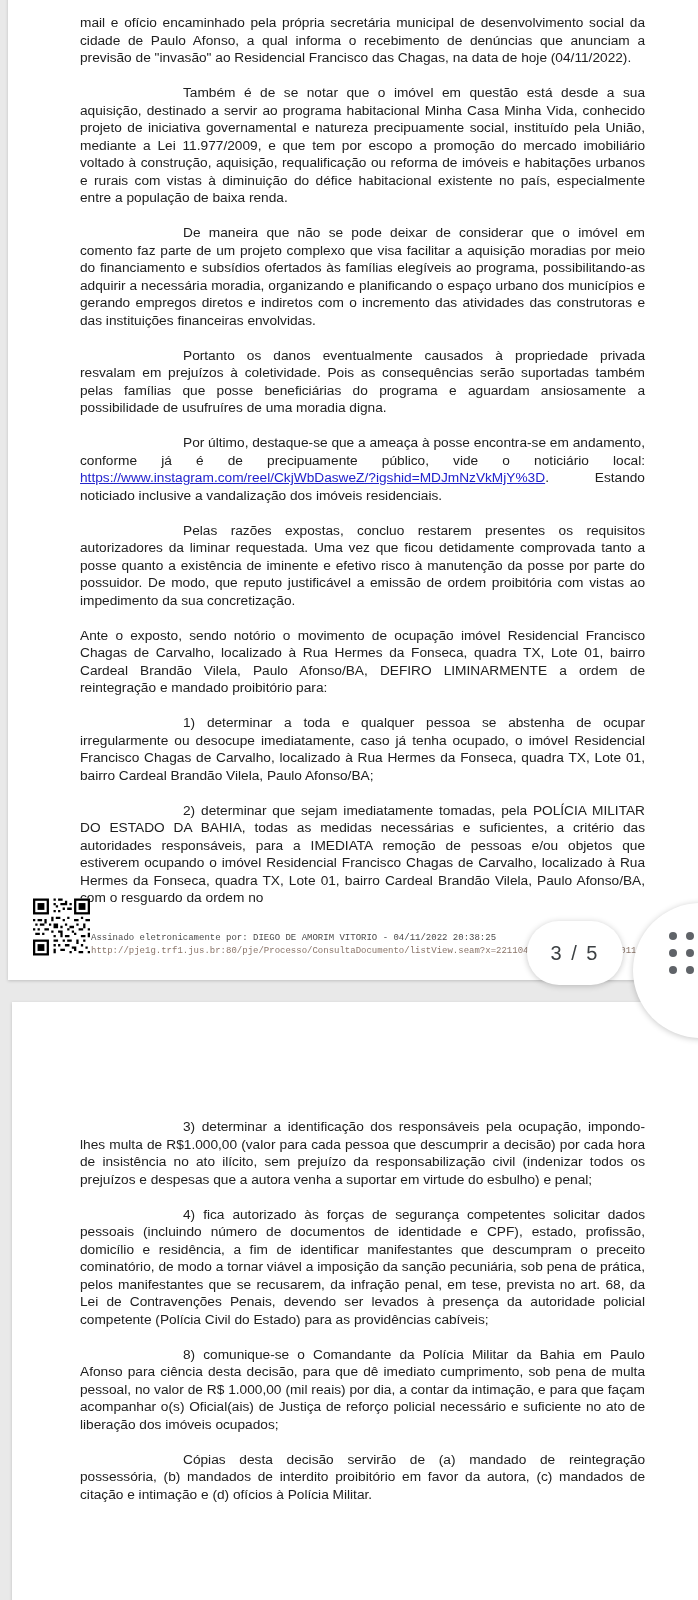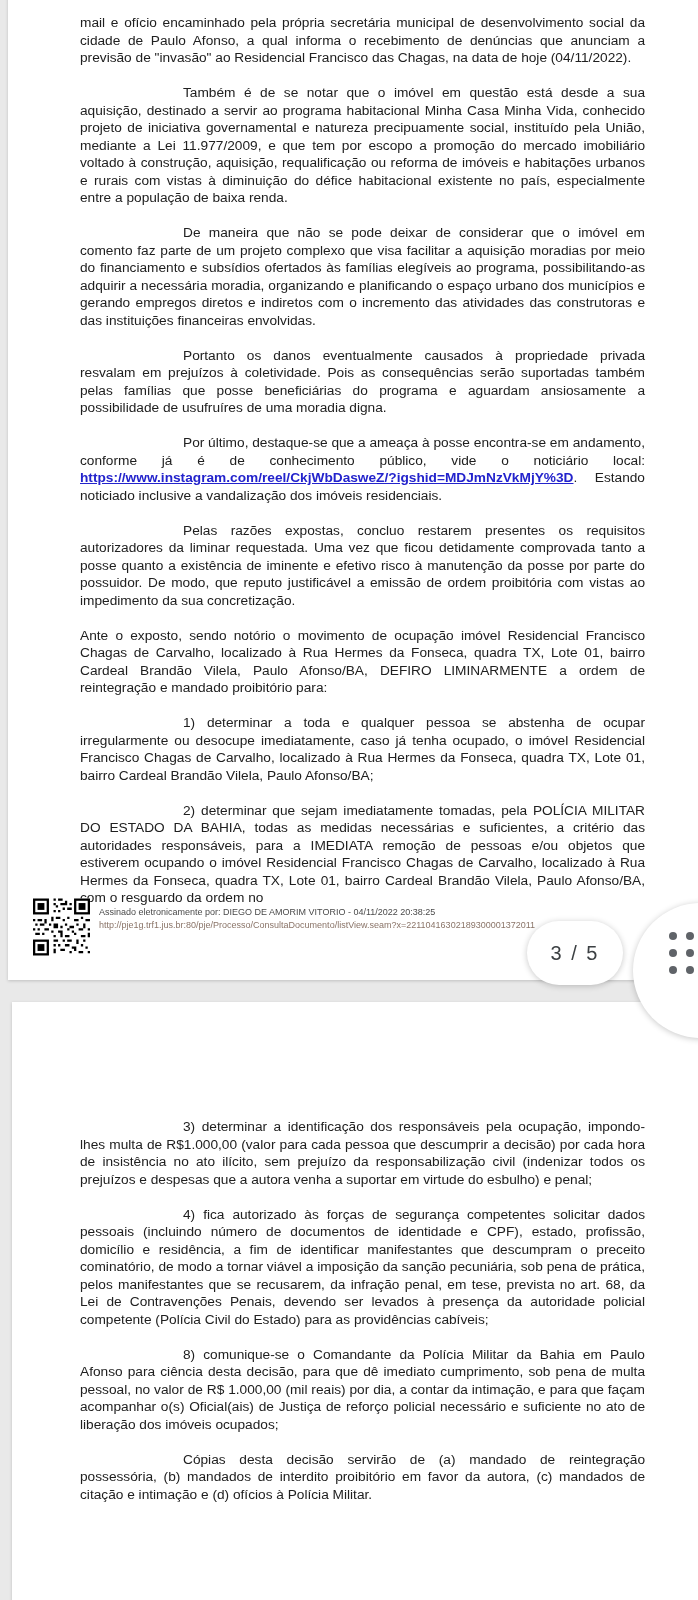--- a/index.html
+++ b/index.html
@@ -16,25 +16,25 @@
   #page-4{left:12px;top:1002px;width:686px;height:620px;}
   .doc-text{
     color:#202020;
     font-size:13.7px;line-height:17.5px;
     text-align:justify;
   }
   #page-3 .doc-text{padding:34px 53px 0 72px;}
   #page-4 .doc-text{padding:116px 53px 0 68px;}
   .doc-text p{margin:0 0 17.5px 0;text-indent:103px;}
   .doc-text p.noindent{text-indent:0;}
-  .doc-link{color:#2323cc;text-decoration:underline;cursor:pointer;font-weight:bold;}
+  .doc-link{color:#2323cc;text-decoration:underline;cursor:pointer;}
   
   .sig-block{
     position:absolute;left:25px;top:917px;
-    display:flex;align-items:flex-start;gap:9px;
+    display:flex;align-items:flex-end;gap:1px;font-family:Liberation Mono, monospace;
   }
   .qr{width:57px;height:60px;flex:0 0 auto;}
   .sig-lines{padding-top:9px;white-space:nowrap;}
   .sig-lines div{font-size:9px;line-height:12.5px;}
   .sig-line1{color:#4a4a4a;}
   .sig-line2{color:#8a7468;}
   .sig-line3{color:#5a5a5a;}
   
   .page-pill{
     position:absolute;left:527px;top:921px;width:96px;height:64px;
@@ -57,21 +57,21 @@
 </style>
 </head>
 <body>
 
 <div class="page" id="page-3">
   <div class="doc-text">
     <p class="noindent">mail e ofício encaminhado pela própria secretária municipal de desenvolvimento social da cidade de Paulo Afonso, a qual informa o recebimento de denúncias que anunciam a previsão de "invasão" ao Residencial Francisco das Chagas, na data de hoje (04/11/2022).</p>
     <p>Também é de se notar que o imóvel em questão está desde a sua aquisição, destinado a servir ao programa habitacional Minha Casa Minha Vida, conhecido projeto de iniciativa governamental e natureza precipuamente social, instituído pela União, mediante a Lei 11.977/2009, e que tem por escopo a promoção do mercado imobiliário voltado à construção, aquisição, requalificação ou reforma de imóveis e habitações urbanos e rurais com vistas à diminuição do défice habitacional existente no país, especialmente entre a população de baixa renda.</p>
     <p>De maneira que não se pode deixar de considerar que o imóvel em comento faz parte de um projeto complexo que visa facilitar a aquisição moradias por meio do financiamento e subsídios ofertados às famílias elegíveis ao programa, possibilitando-as adquirir a necessária moradia, organizando e planificando o espaço urbano dos municípios e gerando empregos diretos e indiretos com o incremento das atividades das construtoras e das instituições financeiras envolvidas.</p>
     <p>Portanto os danos eventualmente causados à propriedade privada resvalam em prejuízos à coletividade. Pois as consequências serão suportadas também pelas famílias que posse beneficiárias do programa e aguardam ansiosamente a possibilidade de usufruíres de uma moradia digna.</p>
-    <p><span>Por último, destaque-se que a ameaça à posse encontra-se em andamento, conforme já é de conhecimento público, vide o noticiário local: </span><a class="doc-link" href="#">https://www.instagram.com/reel/CkjWbDasweZ/?igshid=MDJmNzVkMjY%3D</a><span>. Estando noticiado inclusive a vandalização dos imóveis residenciais.</span></p>
+    <p><span>Por último, destaque-se que a ameaça à posse encontra-se em andamento, conforme já é de precipuamente público, vide o noticiário local: </span><a class="doc-link" href="#">https://www.instagram.com/reel/CkjWbDasweZ/?igshid=MDJmNzVkMjY%3D</a><span>. Estando noticiado inclusive a vandalização dos imóveis residenciais.</span></p>
     <p>Pelas razões expostas, concluo restarem presentes os requisitos autorizadores da liminar requestada. Uma vez que ficou detidamente comprovada tanto a posse quanto a existência de iminente e efetivo risco à manutenção da posse por parte do possuidor. De modo, que reputo justificável a emissão de ordem proibitória com vistas ao impedimento da sua concretização.</p>
     <p class="noindent">Ante o exposto, sendo notório o movimento de ocupação imóvel Residencial Francisco Chagas de Carvalho, localizado à Rua Hermes da Fonseca, quadra TX, Lote 01, bairro Cardeal Brandão Vilela, Paulo Afonso/BA, DEFIRO LIMINARMENTE a ordem de reintegração e mandado proibitório para:</p>
     <p>1) determinar a toda e qualquer pessoa se abstenha de ocupar irregularmente ou desocupe imediatamente, caso já tenha ocupado, o imóvel Residencial Francisco Chagas de Carvalho, localizado à Rua Hermes da Fonseca, quadra TX, Lote 01, bairro Cardeal Brandão Vilela, Paulo Afonso/BA;</p>
     <p>2) determinar que sejam imediatamente tomadas, pela POLÍCIA MILITAR DO ESTADO DA BAHIA, todas as medidas necessárias e suficientes, a critério das autoridades responsáveis, para a IMEDIATA remoção de pessoas e/ou objetos que estiverem ocupando o imóvel Residencial Francisco Chagas de Carvalho, localizado à Rua Hermes da Fonseca, quadra TX, Lote 01, bairro Cardeal Brandão Vilela, Paulo Afonso/BA, com o resguardo da ordem no</p>
   </div>
 
   <div class="sig-block">
     <svg class="qr" viewBox="0 0 25 25" xmlns="http://www.w3.org/2000/svg">
       <rect x="0" y="0" width="25" height="25" fill="#fff"></rect>
 

